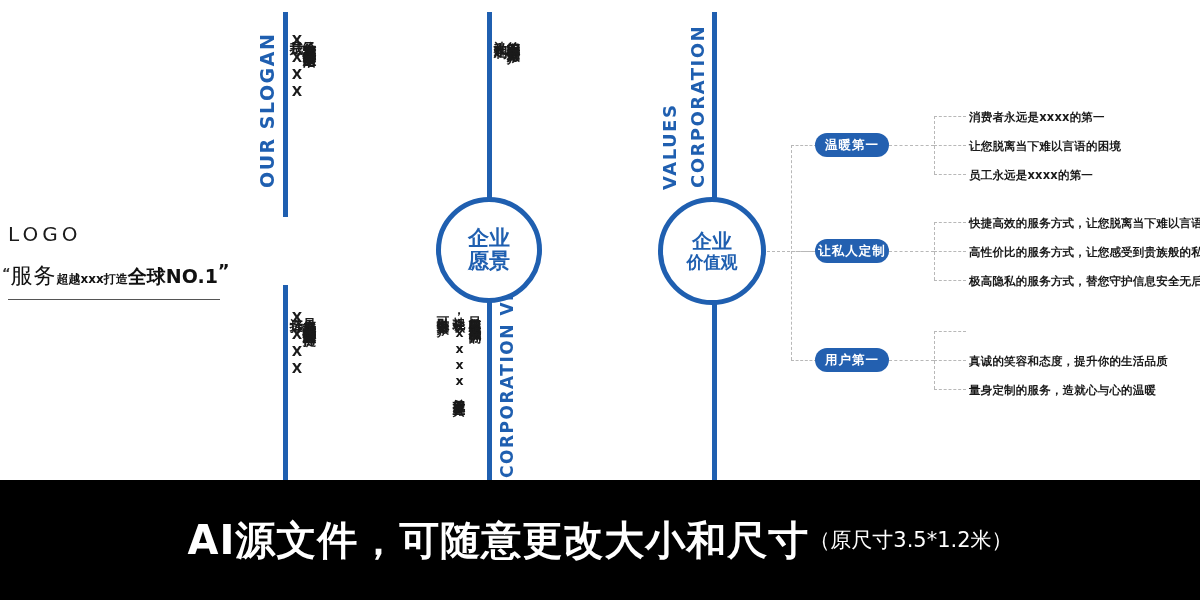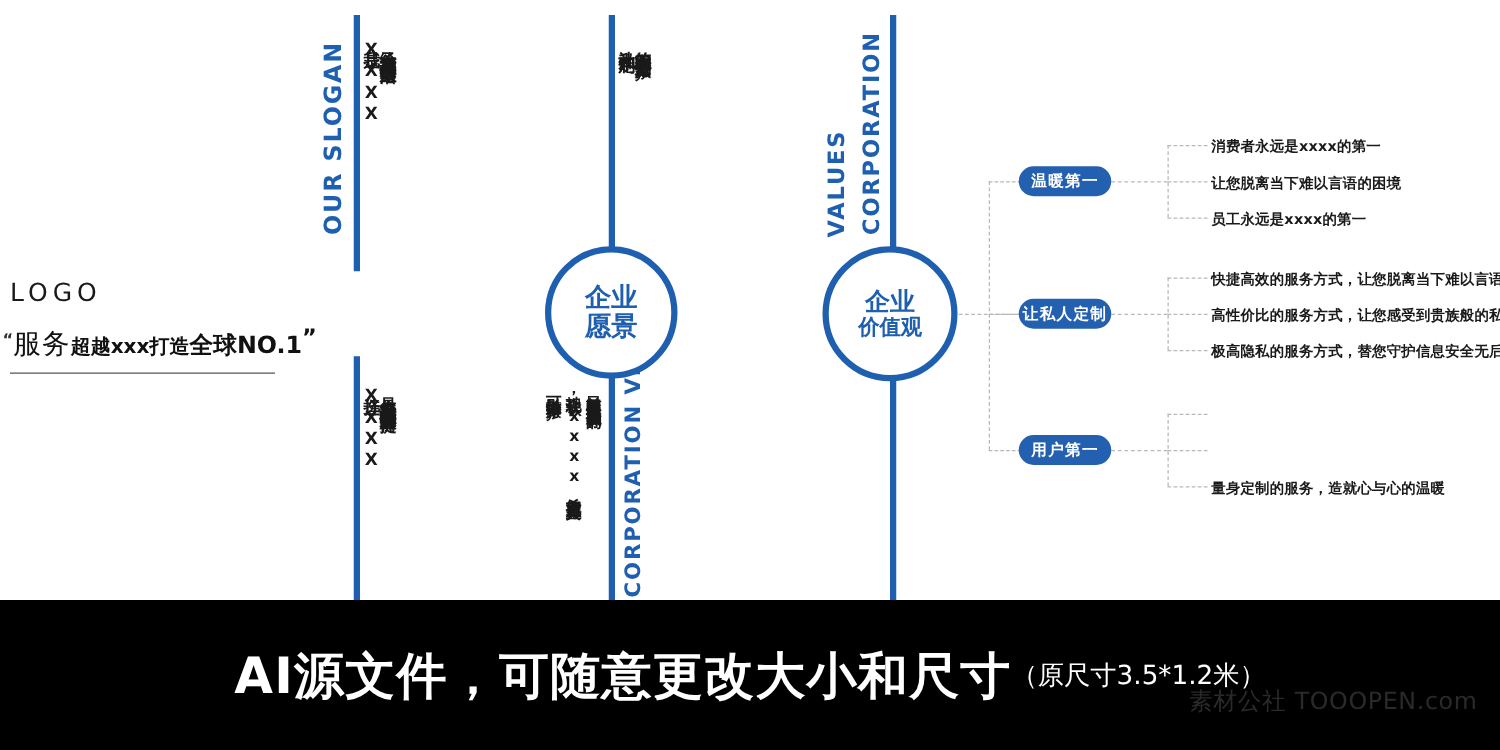--- a/index.html
+++ b/index.html
@@ -46,21 +46,21 @@
   .circle .c-main{color:#1F5FB0;font-weight:bold;line-height:1.08;text-align:center;}
   .circle .c-sub{color:#111;font-weight:bold;margin-top:3px;}
 
   
   #logo-block{position:absolute;left:0;top:218;}
   .logo-word{
     font-size:20px;letter-spacing:4px;color:#1a1a1a;font-weight:500;
   }
   .tagline{white-space:nowrap;color:#111;}
   .tagline .t-a{font-size:22px;font-weight:normal;letter-spacing:1px;}
-  .tagline .t-b{font-size:16px;font-weight:bold;}
+  .tagline .t-b{font-size:12px;font-weight:bold;}
   .tagline .t-c{font-size:19px;font-weight:bold;letter-spacing:0px;}
   .tagline .q{font-size:18px;font-weight:bold;vertical-align:super;}
   .tag-rule{height:1px;background:#555;}
 
   
   .pill{
     position:absolute;
     background:#2360B0;
     color:#fff;
     border-radius:13px;
@@ -187,23 +187,23 @@
   <div class="dash-h" style="left:934px;top:280px;width:32px;"></div>
   <div class="leaf" style="left:969px;top:216px;">快捷高效的服务方式，让您脱离当下难以言语的困境</div>
   <div class="leaf" style="left:969px;top:245px;">高性价比的服务方式，让您感受到贵族般的私人定制</div>
   <div class="leaf" style="left:969px;top:274px;">极高隐私的服务方式，替您守护信息安全无后顾之忧</div>
 
   <div class="dash-h" style="left:889px;top:360px;width:45px;"></div>
   <div class="dash-v" style="left:934px;top:331px;height:58px;"></div>
   <div class="dash-h" style="left:934px;top:331px;width:32px;"></div>
   <div class="dash-h" style="left:934px;top:360px;width:32px;"></div>
   <div class="dash-h" style="left:934px;top:389px;width:32px;"></div>
+  <div class="leaf" style="left:969px;top:354px;">真诚的笑容和态度，提升你的生活品质</div>
   <div class="leaf" style="left:969px;top:383px;">量身定制的服务，造就心与心的温暖</div>
 
   <div id="banner">
     <div id="banner-text">
       <span class="b-main">AI源文件，可随意更改大小和尺寸</span>
         <span class="b-sub">（原尺寸3.5*1.2米）</span>
     </div>
   </div>
-  <div id="watermark">素材公社 TOOOPEN.com</div>
 
 </div>
 
 </body></html>

